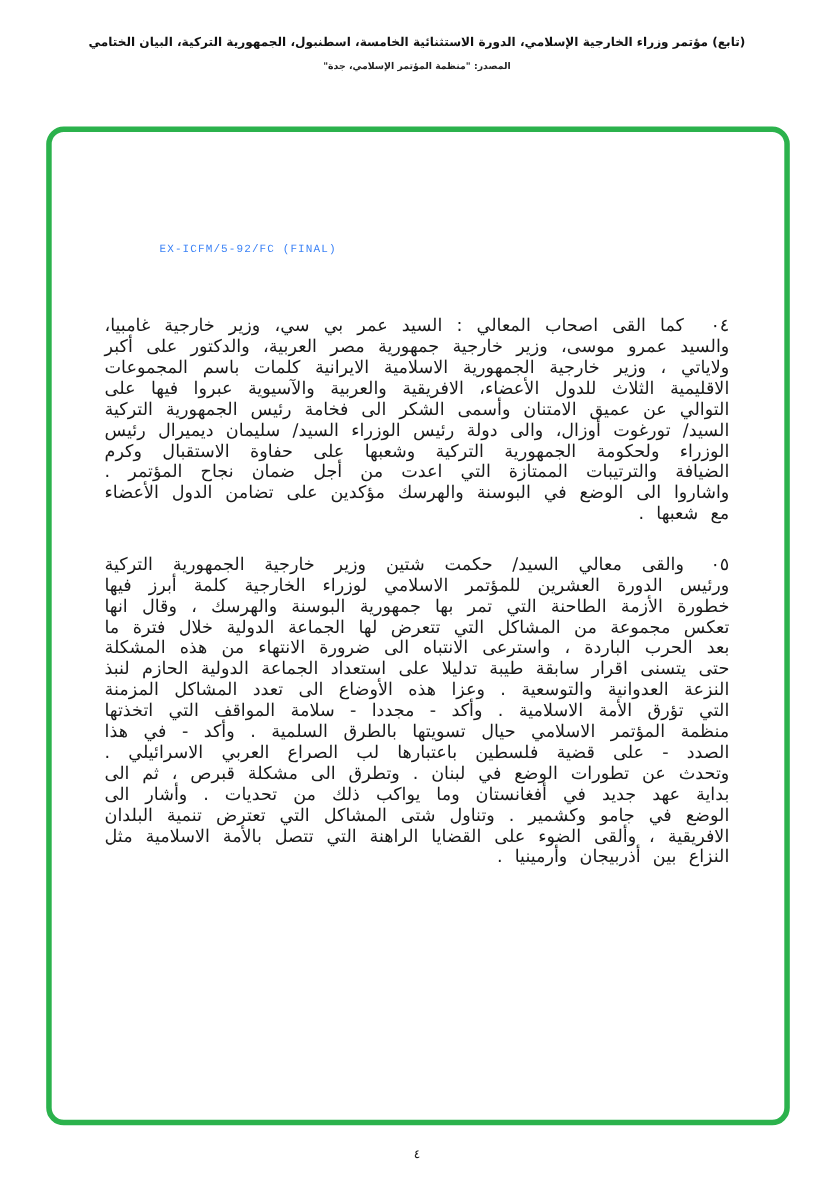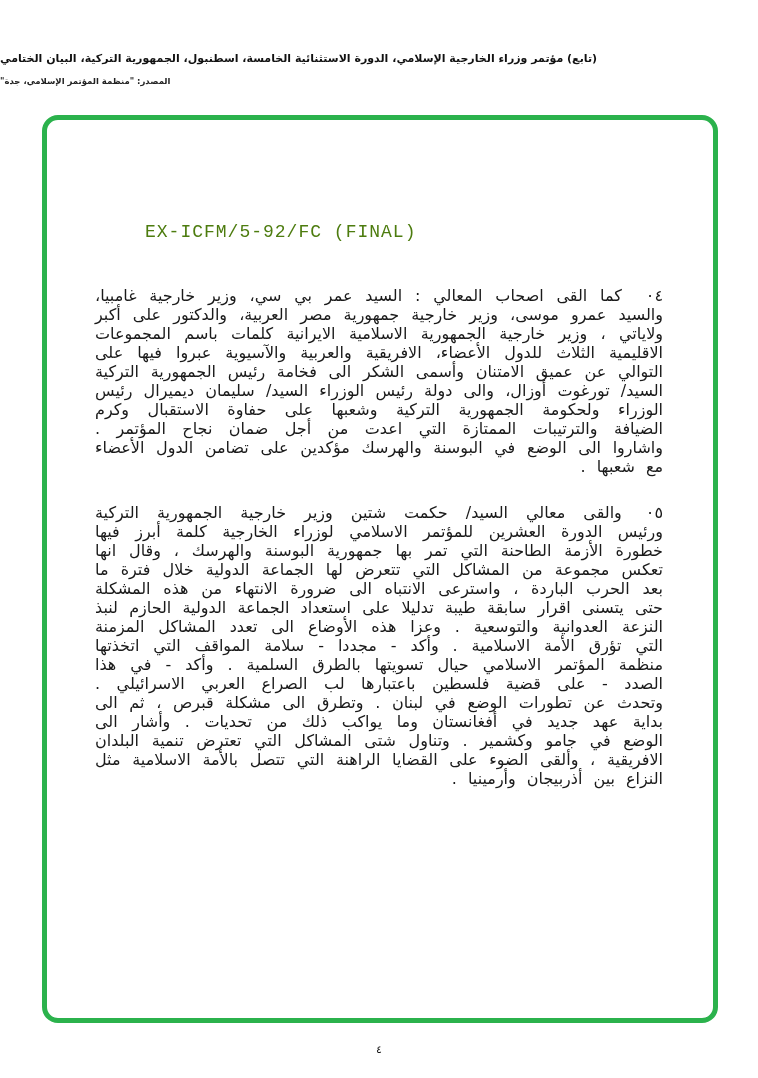--- a/index.html
+++ b/index.html
@@ -10,24 +10,24 @@
     position: relative;
     width: 758px;
     height: 1078px;
     margin: 0 auto;
     background: #ffffff;
     overflow: hidden;
   }
 
   .header {
     position: absolute;
-    top: 52px;
+    top: 32px;
     left: 0;
     right: 0;
-    text-align: left;
+    text-align: center;
     direction: rtl;
   }
   .header-title {
     font-size: 11px;
     font-weight: bold;
     color: #111111;
     letter-spacing: 0px;
   }
   .header-source {
     margin-top: 11px;
@@ -45,23 +45,23 @@
     border: 5px solid #2bb24c;
     border-radius: 16px;
     background: #ffffff;
   }
 
   .reference {
     position: absolute;
     top: 102px;
     left: 98px;
     font-family: "Liberation Mono", "DejaVu Sans Mono", monospace;
-    font-size: 18px;
+    font-size: 10px;
     letter-spacing: 1px;
-    color: #4d7c0f;
+    color: #3b82f6;
     white-space: pre;
   }
 
   .content {
     position: absolute;
     top: 166px;
     right: 50px;
     left: 48px;
     direction: rtl;
   }

